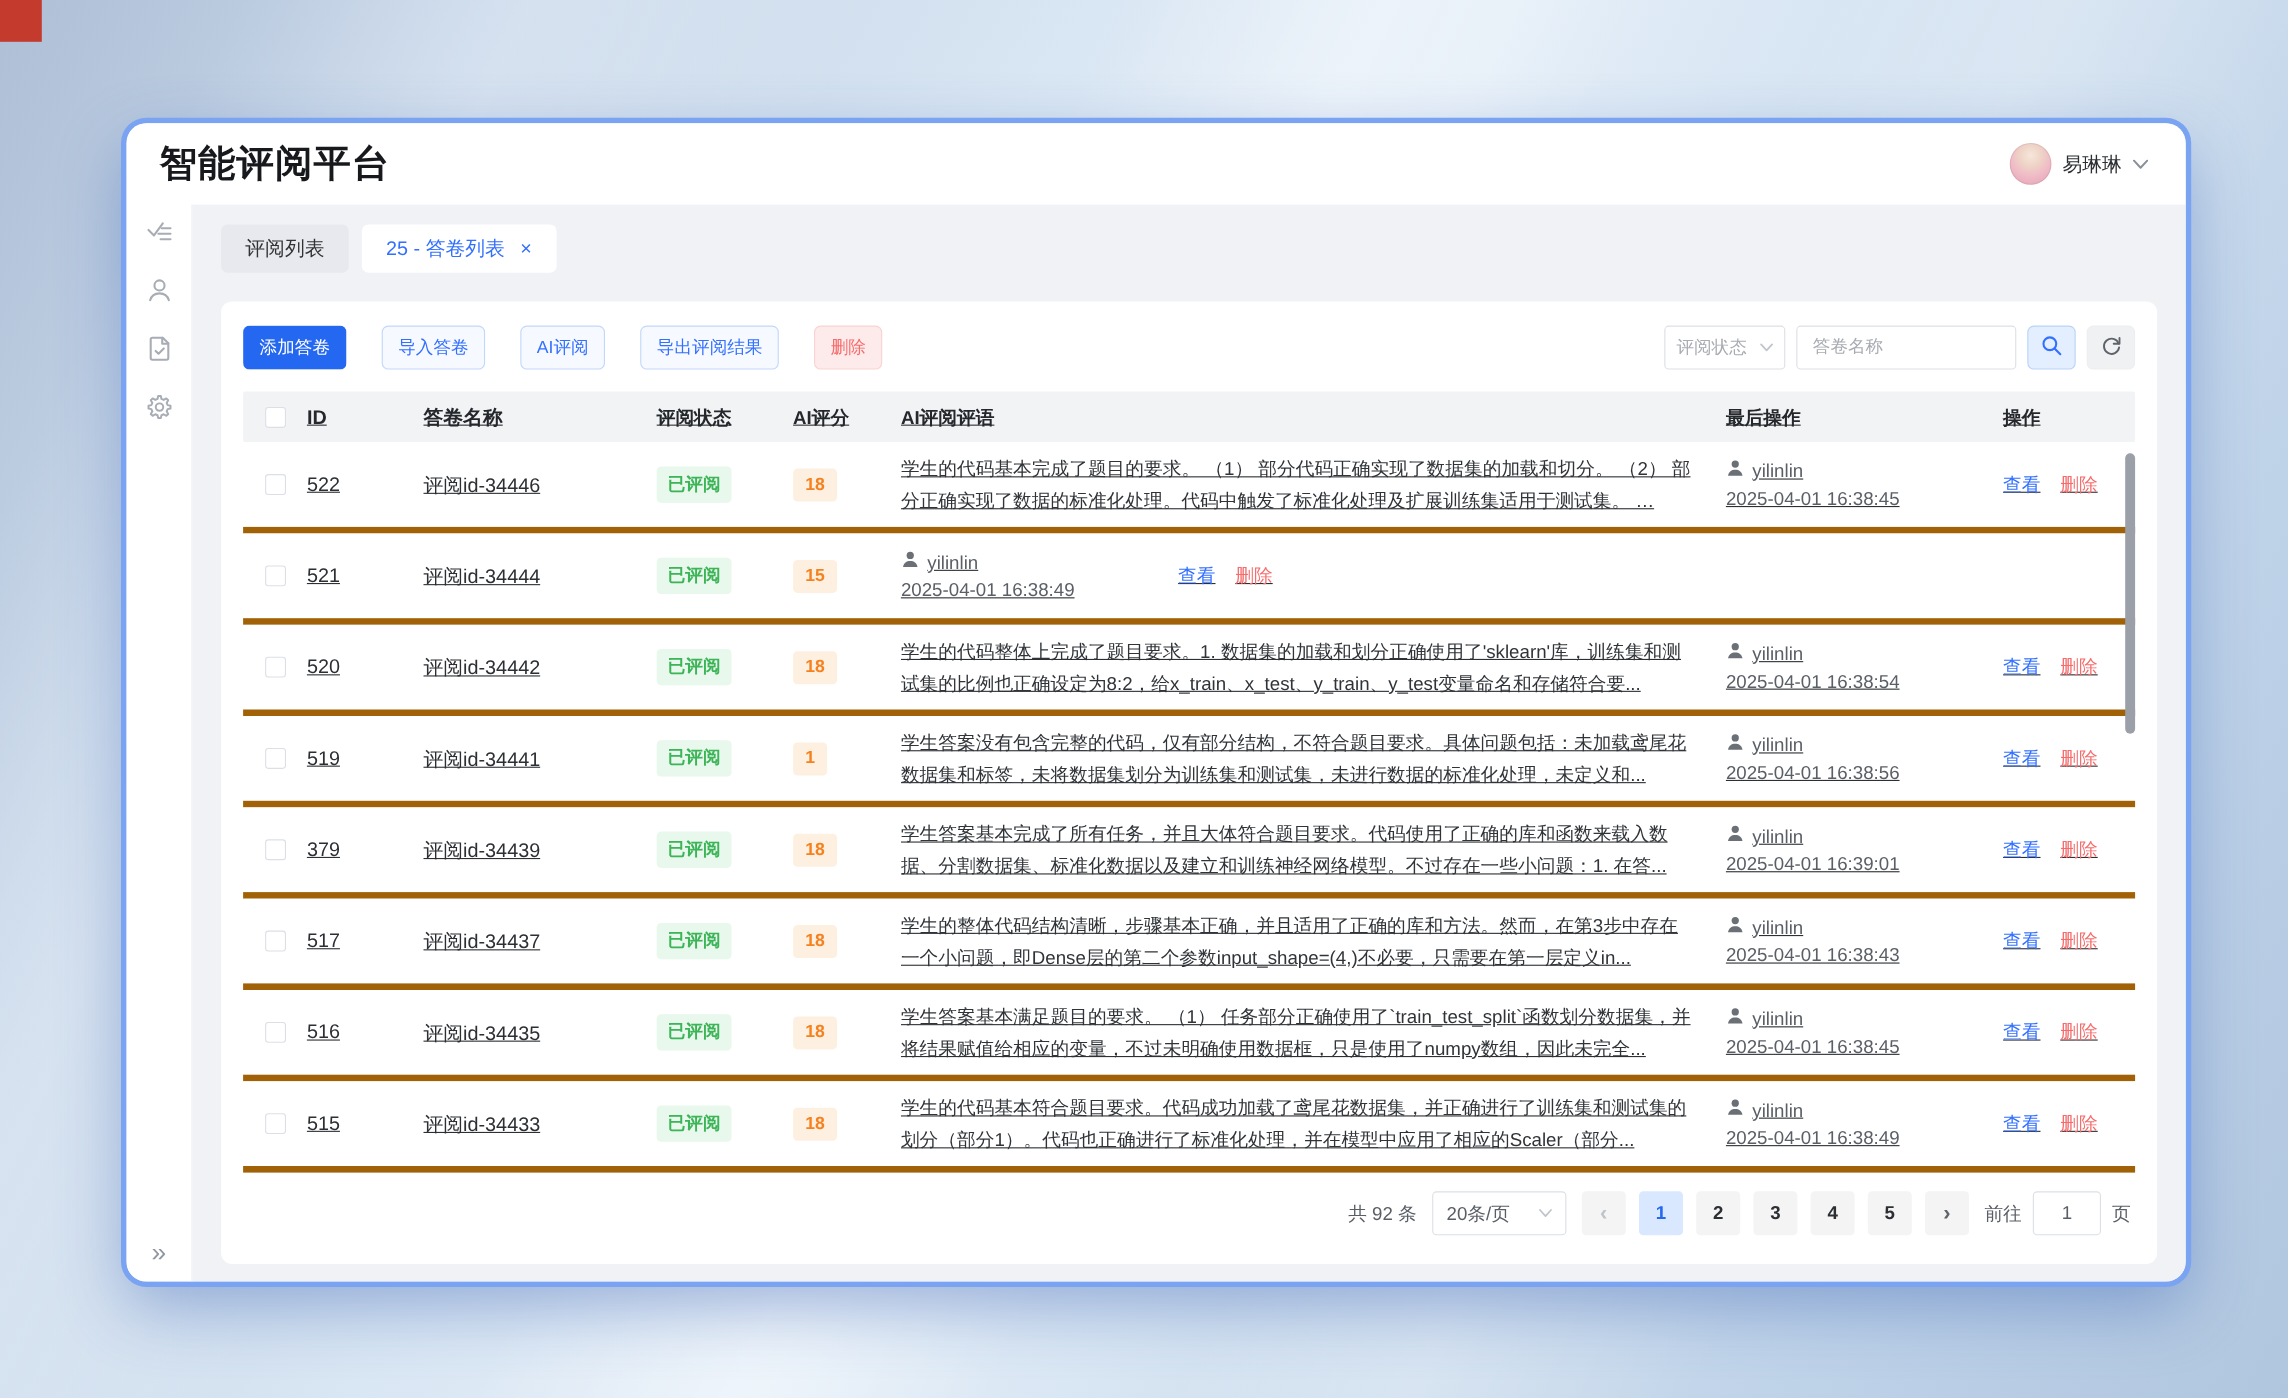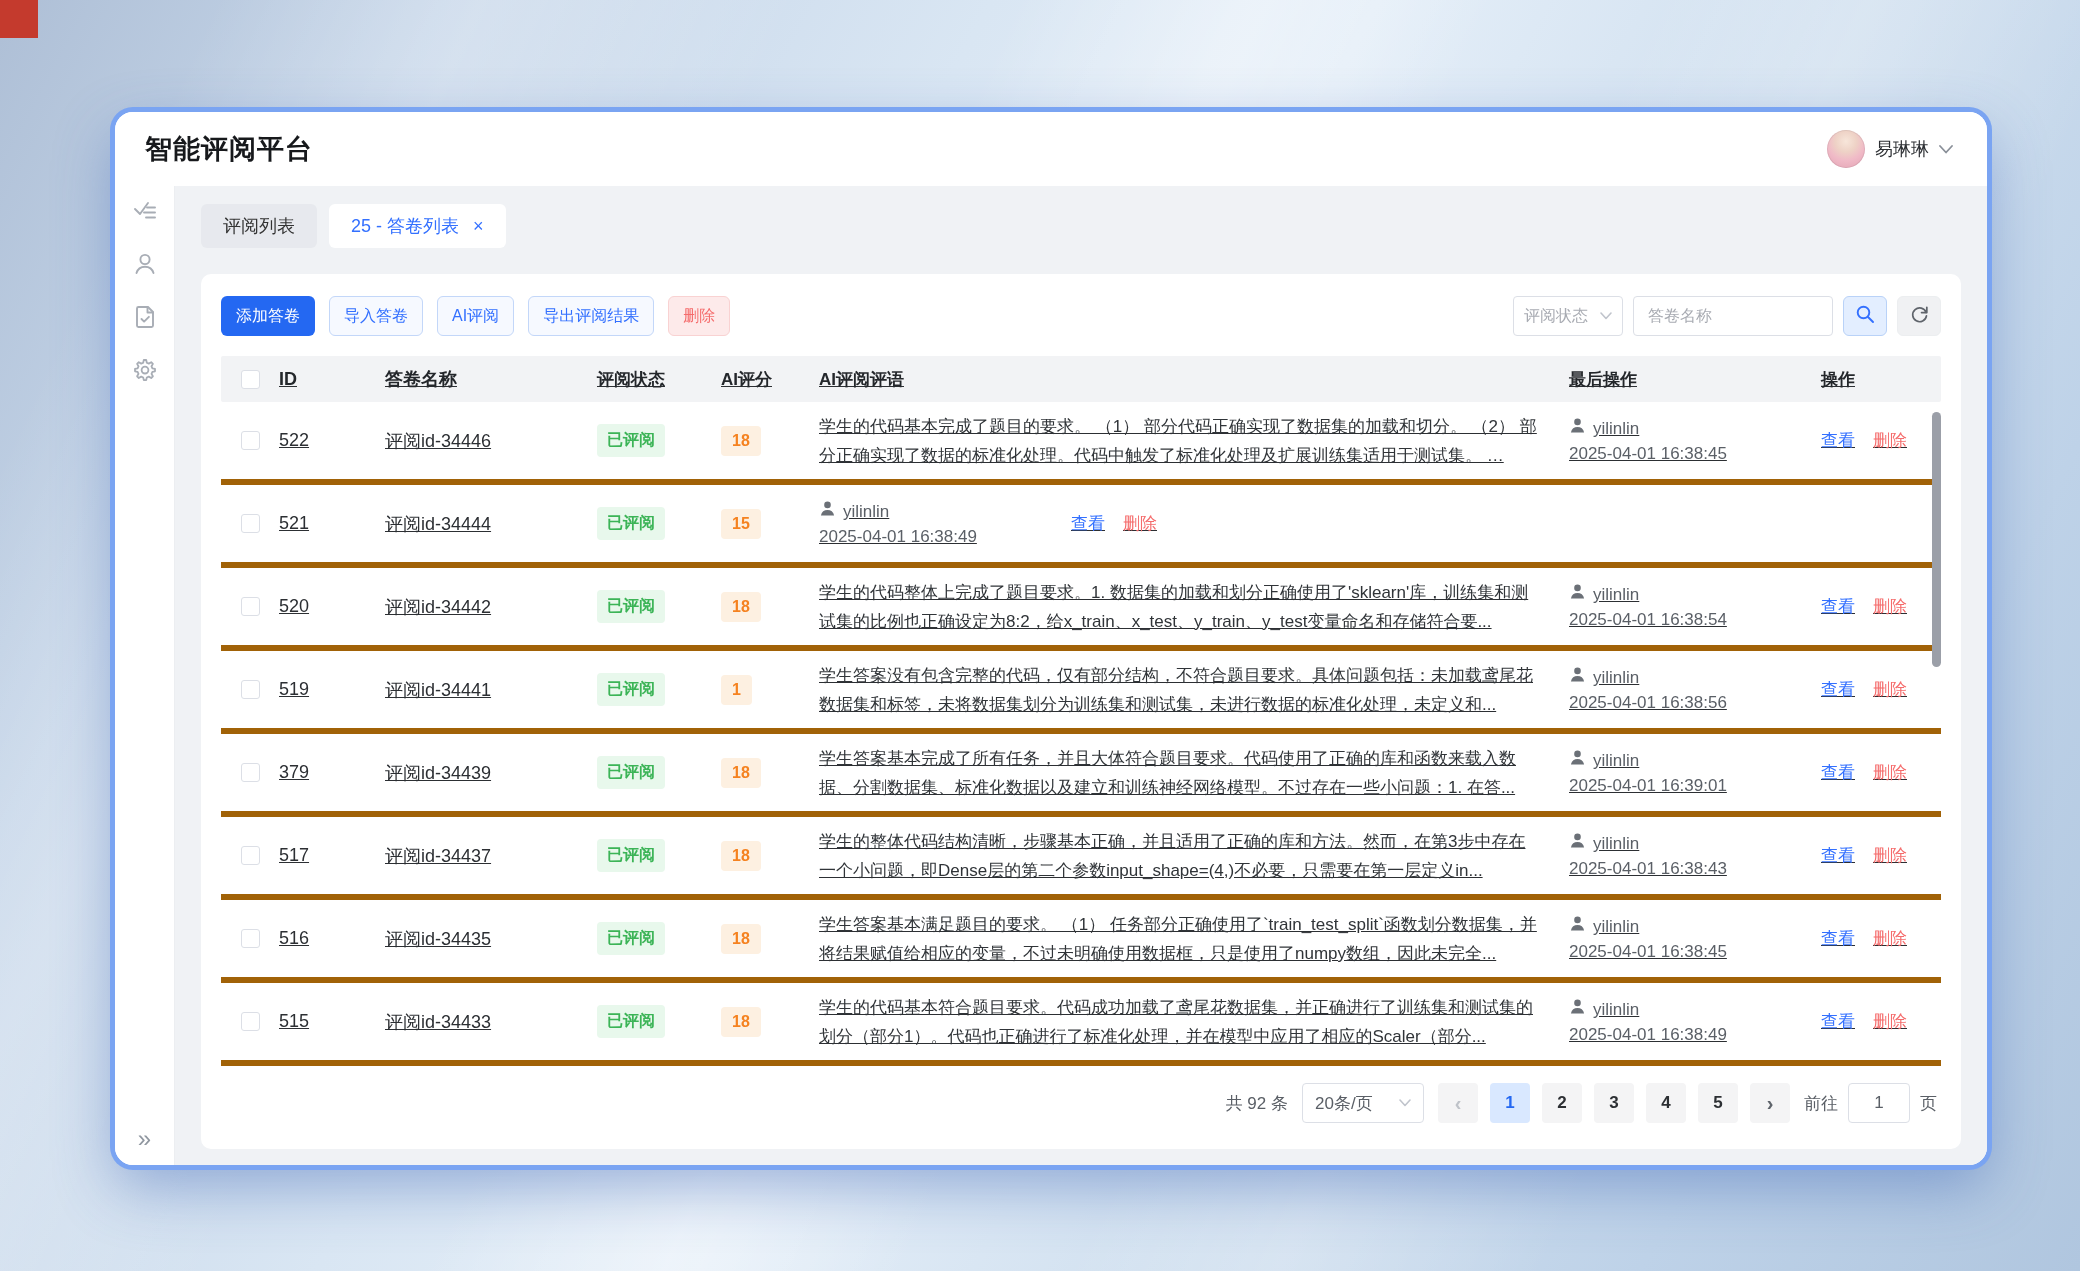--- a/index.html
+++ b/index.html
@@ -16,21 +16,21 @@
     background:linear-gradient(115deg,transparent 38%,rgba(255,255,255,.38) 47%,transparent 56%),
                linear-gradient(115deg,transparent 62%,rgba(255,255,255,.22) 70%,transparent 80%),
                linear-gradient(295deg,transparent 70%,rgba(255,255,255,.25) 82%,transparent 92%);}
   .corner-artifact{position:absolute; left:0; top:0; width:38px; height:38px; background:#c43a2d;}
 
   .window{position:absolute; left:115px; top:112px; width:1872px; height:1053px; background:#fff;
     border-radius:18px; overflow:hidden; display:flex; flex-direction:column;
     box-shadow:0 0 0 5px #7aa4f2, 0 22px 60px rgba(60,100,180,.45);}
 
   .win-header{flex:0 0 74px; display:flex; align-items:center; padding:0 34px 0 30px; background:#fff;}
-  .app-title{font-size:27px; font-weight:700; color:#17191c; letter-spacing:1px;}
+  .app-title{font-size:34px; font-weight:700; color:#17191c; letter-spacing:1px;}
   .user-area{margin-left:auto; display:flex; align-items:center; gap:10px; cursor:pointer;}
   .avatar{width:38px; height:38px; border-radius:50%;
     background:radial-gradient(circle at 50% 30%,#f7e6da 0%,#eed2c6 32%,#f0bac7 58%,#e2a2b3 100%);
     box-shadow:inset 0 0 0 1px rgba(0,0,0,.07);}
   .user-name{font-size:18px; color:#2c2f33;}
   .chev{color:#8a9099; display:flex;}
 
   .win-body{flex:1; display:flex; min-height:0;}
   .sidebar{width:60px; background:#fff; border-right:1px solid #eceef1; display:flex; flex-direction:column;
     align-items:center; padding:12px 0 14px;}
@@ -43,21 +43,21 @@
     color:#333; background:#e7e9ee; cursor:pointer; white-space:nowrap;}
   .tab.active{background:#fff; color:var(--c-link);}
   .tab .close{margin-left:14px; font-size:18px; color:var(--c-link); line-height:1;}
 
   .panel{margin-top:26px; margin-bottom:16px; background:#fff; border-radius:10px; padding:22px 20px 14px;
     flex:1; display:flex; flex-direction:column; min-height:0;}
 
   .toolbar{display:flex; align-items:center;}
   .toolbar-left{display:flex; align-items:center;}
   .btn{height:40px; border-radius:6px; font-size:16px; padding:0 14px; display:flex; align-items:center;
-    cursor:pointer; border:1px solid transparent; margin-right:14px; white-space:nowrap;}
+    cursor:pointer; border:1px solid transparent; margin-right:32px; white-space:nowrap;}
   .btn-primary{background:var(--c-primary); color:#fff;}
   .btn-outline{background:#f6f9ff; color:var(--c-link); border-color:#c3d7f9;}
   .btn-danger{background:var(--c-danger_bg); color:var(--c-danger); border-color:#f9d2d2;}
   .toolbar-right{margin-left:auto; display:flex; align-items:center; gap:10px;}
   .select{width:110px; height:40px; border:1px solid #dcdfe6; border-radius:4px; background:#fff;
     display:flex; align-items:center; justify-content:space-between; padding:0 10px; color:#a8abb2; font-size:16px; cursor:pointer;}
   .text-input{width:200px; height:40px; border:1px solid #dcdfe6; border-radius:4px; background:#fff;
     padding:0 14px; color:#2c2f33; font-size:16px; outline:none; font-family:inherit;}
   .text-input::placeholder{color:#a8abb2;}
   .icon-btn{width:44px; height:40px; border-radius:6px; display:flex; align-items:center; justify-content:center; cursor:pointer;}

